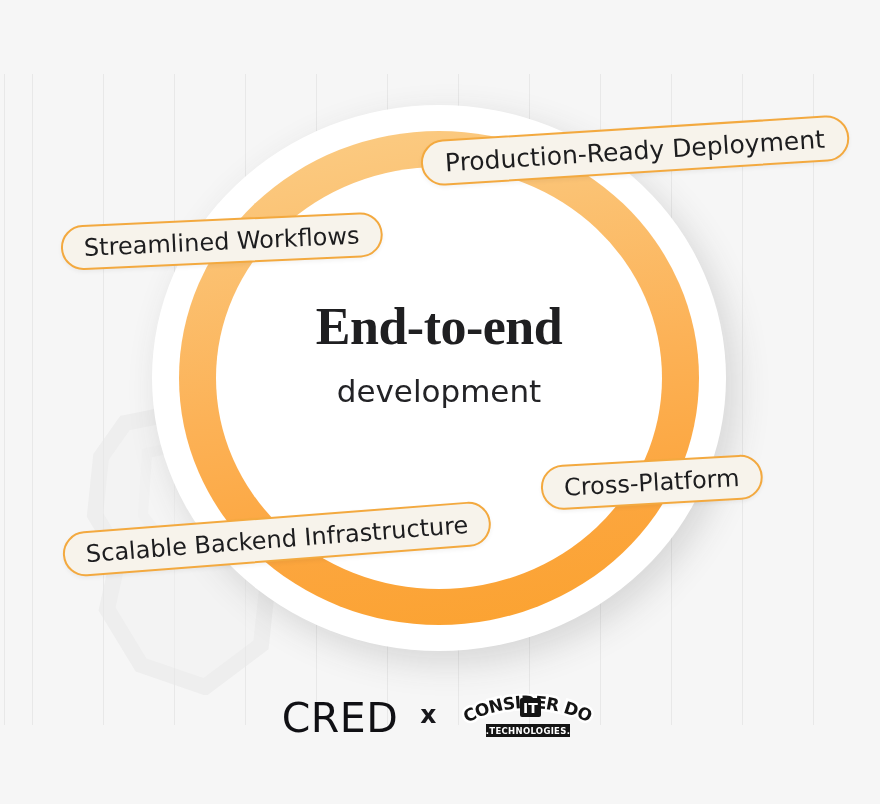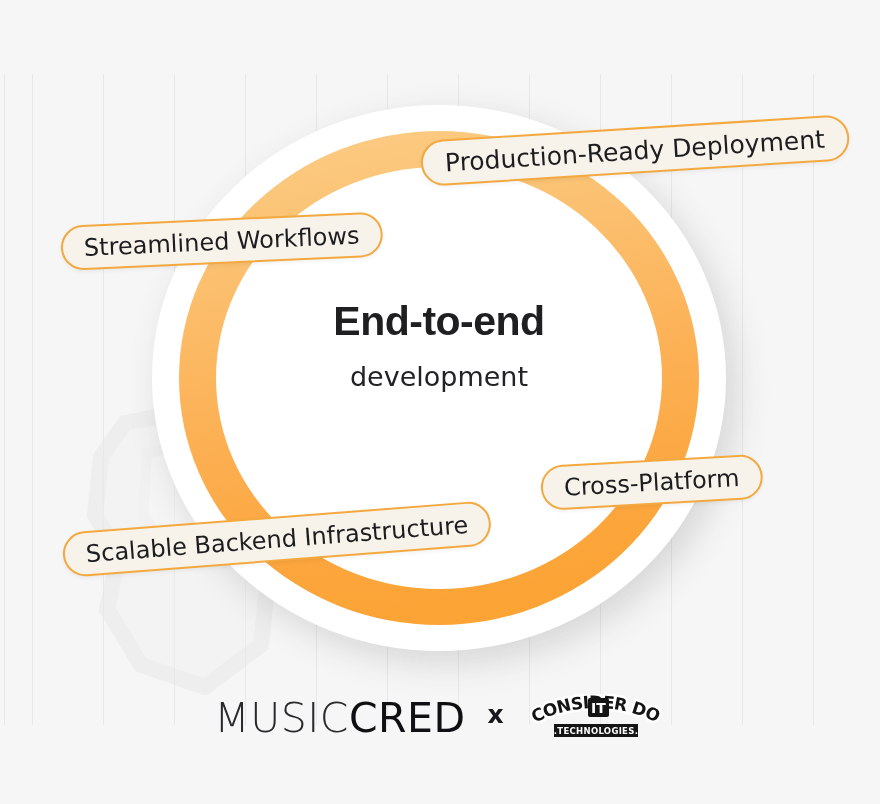--- a/index.html
+++ b/index.html
@@ -84,31 +84,31 @@
 
   
   #center-text {
     position: absolute;
     left: 152px;
     top: 300px;
     width: 574px;
     text-align: center;
   }
   #headline {
-    font-family: Liberation Sans, sans-serif;
-    font-size: 41px;
+    font-family: Liberation Serif, serif;
+    font-size: 52px;
     font-weight: 700;
     color: #1f1f21;
     letter-spacing: -0.5px;
     line-height: 1.05;
   }
   #subline {
     margin-top: 18px;
     font-family: "DejaVu Sans", sans-serif;
-    font-size: 27px;
+    font-size: 31px;
     font-weight: 400;
     color: #232326;
     letter-spacing: 0px;
   }
 
   
   .pill {
     position: absolute;
     display: flex;
     align-items: center;
@@ -222,21 +222,20 @@
     <span class="pill-label">Cross-Platform</span>
   </div>
 
   <div class="pill" id="pill-backend">
     <span class="pill-label">Scalable Backend Infrastructure</span>
   </div>
 
   <div id="footer">
 
     <div id="musiccred">
-      <span id="mc-light">MUSIC</span>
         <span id="mc-bold">CRED</span>
     </div>
 
     <span id="x-mark">x</span>
 
     <svg id="cid-logo" width="140" height="48" viewBox="0 0 140 48">
       <defs>
         <path id="arcTop" d="M6,30 Q70,-2 134,30"></path>
       </defs>
 

